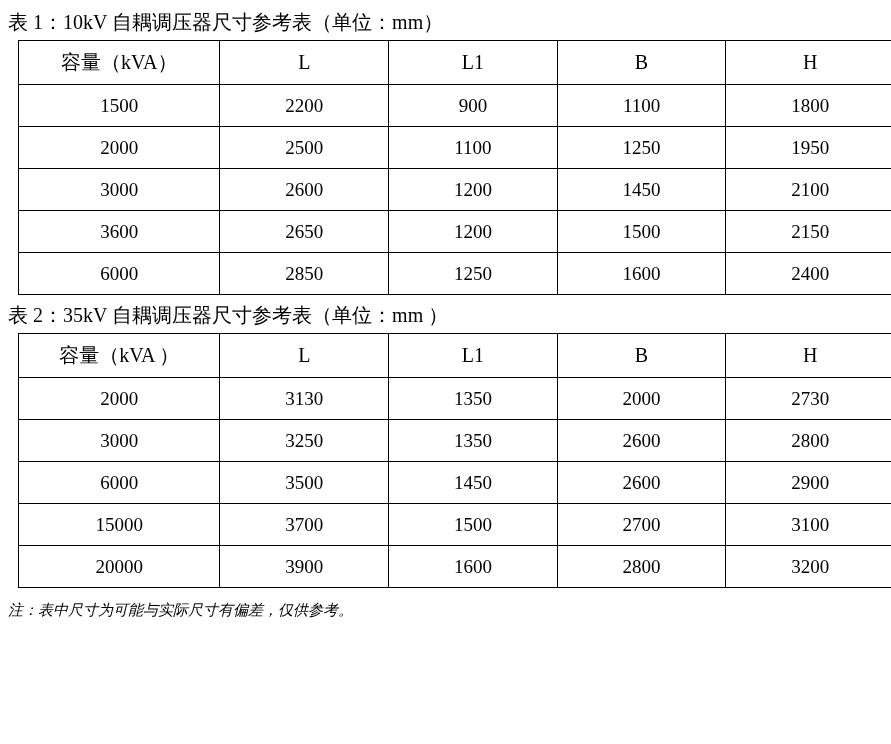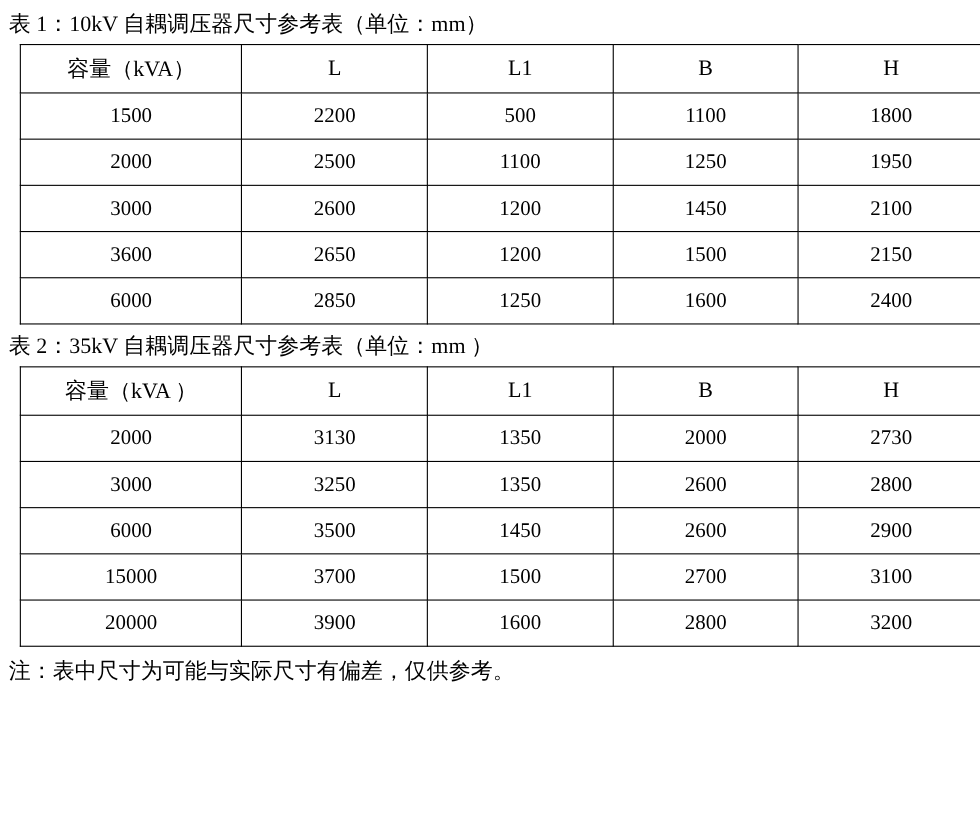--- a/index.html
+++ b/index.html
@@ -44,24 +44,25 @@
   table.dim-table thead td {
     font-size: 20px;
     height: 43px;
   }
   .col-cap { width: 23%; }
   .col-l   { width: 19.25%; }
   .col-l1  { width: 19.25%; }
   .col-b   { width: 19.25%; }
   .col-h   { width: 19.25%; }
   .note {
-    font-size: 20px;
+    font-size: 15px;
     line-height: 28px;
     margin: 8px 0 0 2px;
     white-space: nowrap;
+    font-style: italic;
   }
 </style>
 </head>
 <body>
 
 <div class="page">
 
   <div class="caption">表 1：10kV 自耦调压器尺寸参考表（单位：mm）</div>
 
   <table class="dim-table">
@@ -78,21 +79,21 @@
         <td>L</td>
         <td>L1</td>
         <td>B</td>
         <td>H</td>
       </tr>
     </thead>
     <tbody>
       <tr>
         <td>1500</td>
         <td>2200</td>
-        <td>500</td>
+        <td>900</td>
         <td>1100</td>
         <td>1800</td>
       </tr>
       <tr>
         <td>2000</td>
         <td>2500</td>
         <td>1100</td>
         <td>1250</td>
         <td>1950</td>
       </tr>

